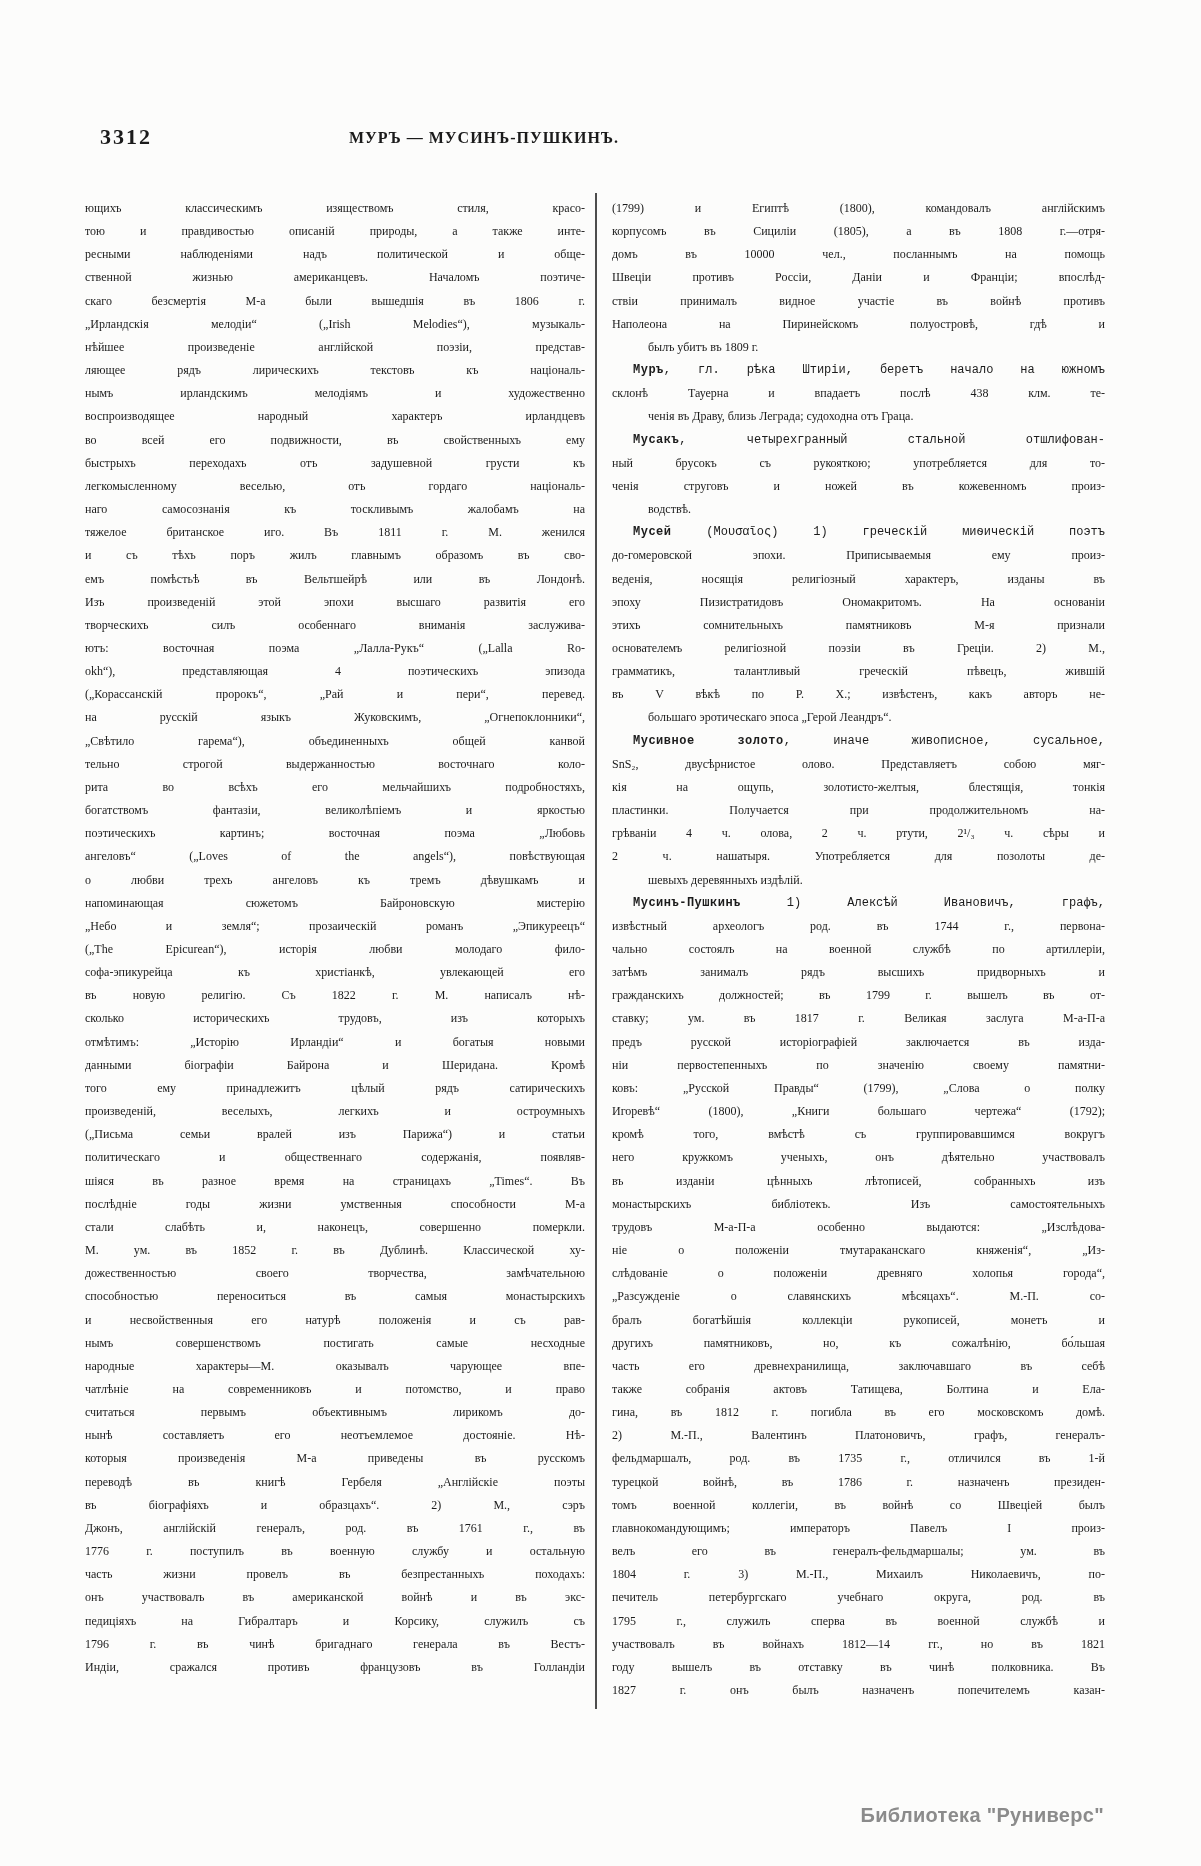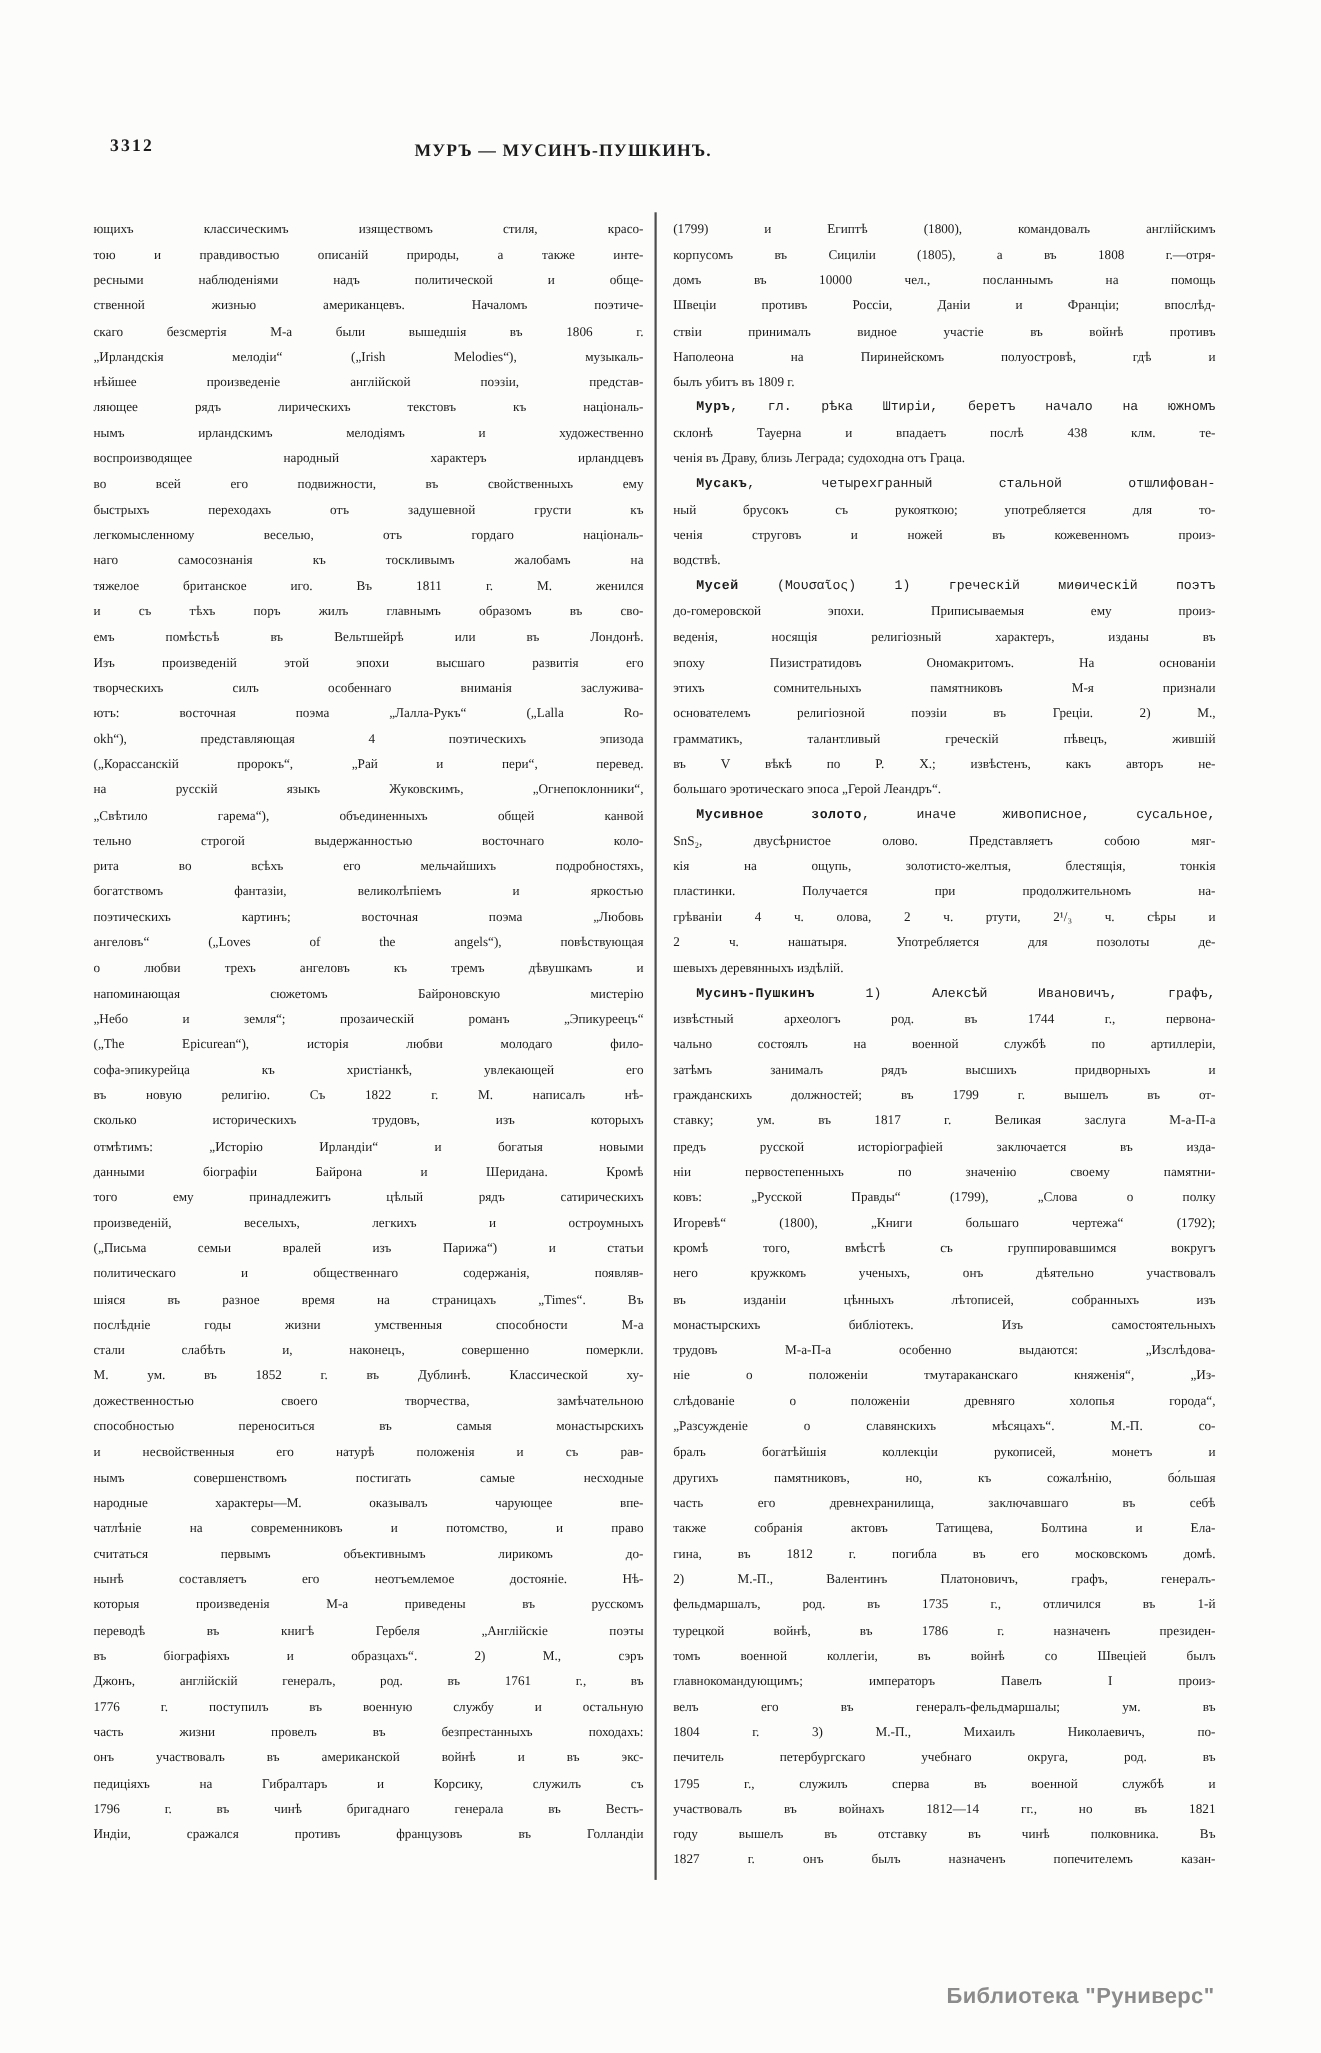--- a/index.html
+++ b/index.html
@@ -8,27 +8,27 @@
     width:1201px;
     height:1866px;
     background:#fcfcfb;
     font-family:"Liberation Serif","DejaVu Serif",serif;
     color:#1b1b1b;
     overflow:hidden;
   }
   .page-number{
     position:absolute;
     left:100px; top:124px;
-    font-size:16px;
+    font-size:22px;
     font-weight:bold;
     letter-spacing:2px;
   }
   .running-title{
     position:absolute;
-    left:512px; top:129px;
+    left:484px; top:129px;
     transform:translateX(-50%);
     font-size:16px;
     font-weight:bold;
     letter-spacing:1px;
     white-space:nowrap;
   }
   .column-divider{
     position:absolute;
     left:595px; top:193px;
     width:2px; height:1516px;
@@ -43,21 +43,21 @@
   .column.left{ left:85px;  width:500px; }
   .column.right{ left:612px; width:493px; }
   .line{
     height:23.17px;
     line-height:23.17px;
     white-space:nowrap;
     text-align:justify;
     text-align-last:justify;
     text-justify:inter-word;
   }
-  .line.last{ text-align-last:left; }
+  .line.last{ text-align-last:left;margin-left:36px; }
   .line.indent{ text-indent:21px;font-family:Liberation Mono, monospace; }
   .line b{ font-weight:bold; letter-spacing:.5px; }
   .watermark{
     position:absolute;
     right:97px; top:1804px;
     font-family:"Liberation Sans","DejaVu Sans",sans-serif;
     font-size:20px;
     font-weight:bold;
     color:#8b8b8b;
     letter-spacing:.3px;

